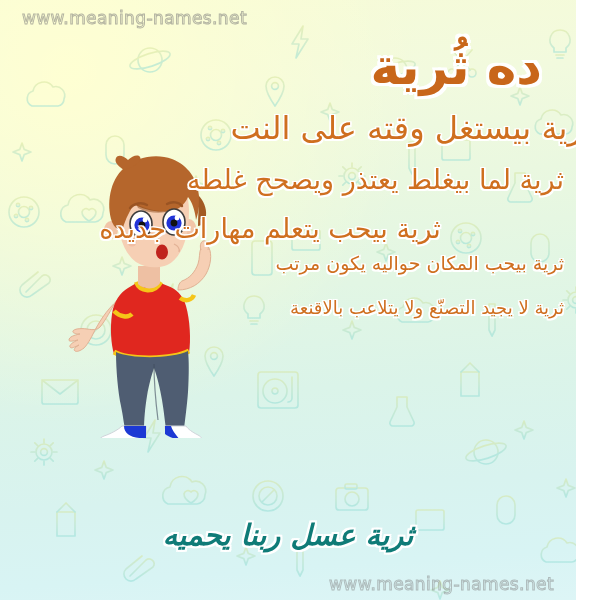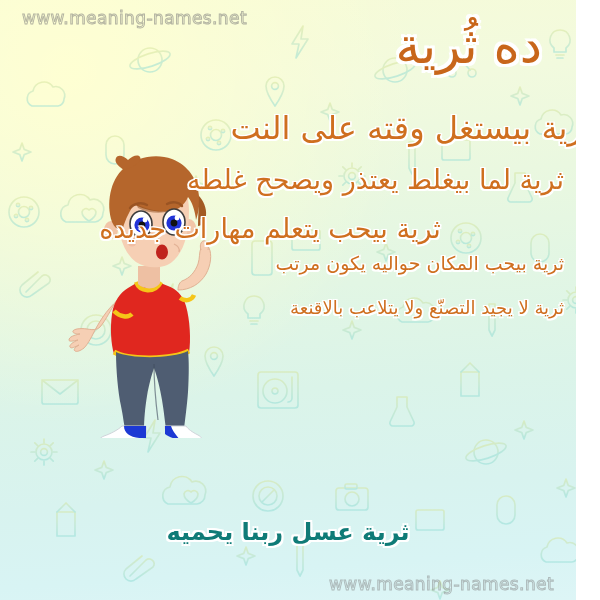--- a/index.html
+++ b/index.html
@@ -46,24 +46,24 @@
     -webkit-text-stroke: 1px rgba(120,120,120,0.55);
     white-space: nowrap;
   }
   .watermark.top { left: 22px; top: 8px; }
   .watermark.bottom { right: 22px; bottom: 6px; -webkit-text-stroke: 1px rgba(130,130,130,0.5); }
 
   
   .title {
     position: absolute;
     right: 34px;
-    top: 17px;
+    top: 38px;
     direction: rtl;
     font-size: 50px;
-    font-weight: normal;
+    font-weight: bold;
     color: #c8661a;
     text-shadow:
        2px 0 0 #ffffff, -2px 0 0 #ffffff, 0 2px 0 #ffffff, 0 -2px 0 #ffffff,
        2px 2px 0 #ffffff, -2px 2px 0 #ffffff, 2px -2px 0 #ffffff, -2px -2px 0 #ffffff,
        3px 3px 0 #ffffff, -3px 3px 0 #ffffff, 3px -3px 0 #ffffff, -3px -3px 0 #ffffff;
     white-space: nowrap;
   }
 
   
   .lines {
@@ -90,26 +90,27 @@
   .attr-line.s5 { font-size: 18px; margin-bottom: 0; }
 
   
   .phrase {
     position: absolute;
     left: 0;
     right: 0;
     top: 518px;
     text-align: center;
     direction: rtl;
-    font-size: 24px;
+    font-size: 29px;
     font-weight: bold;
     color: #0f7b77;
     text-shadow:
        2px 0 0 #ffffff, -2px 0 0 #ffffff, 0 2px 0 #ffffff, 0 -2px 0 #ffffff,
        2px 2px 0 #ffffff, -2px 2px 0 #ffffff, 2px -2px 0 #ffffff, -2px -2px 0 #ffffff;
+    font-style: italic;
   }
 
   
   .boy { position: absolute; left: 62px; top: 148px; width: 190px; height: 290px; }
   .boy svg { display: block; }
 </style>
 </head>
 <body>
 
 <div id="card">

